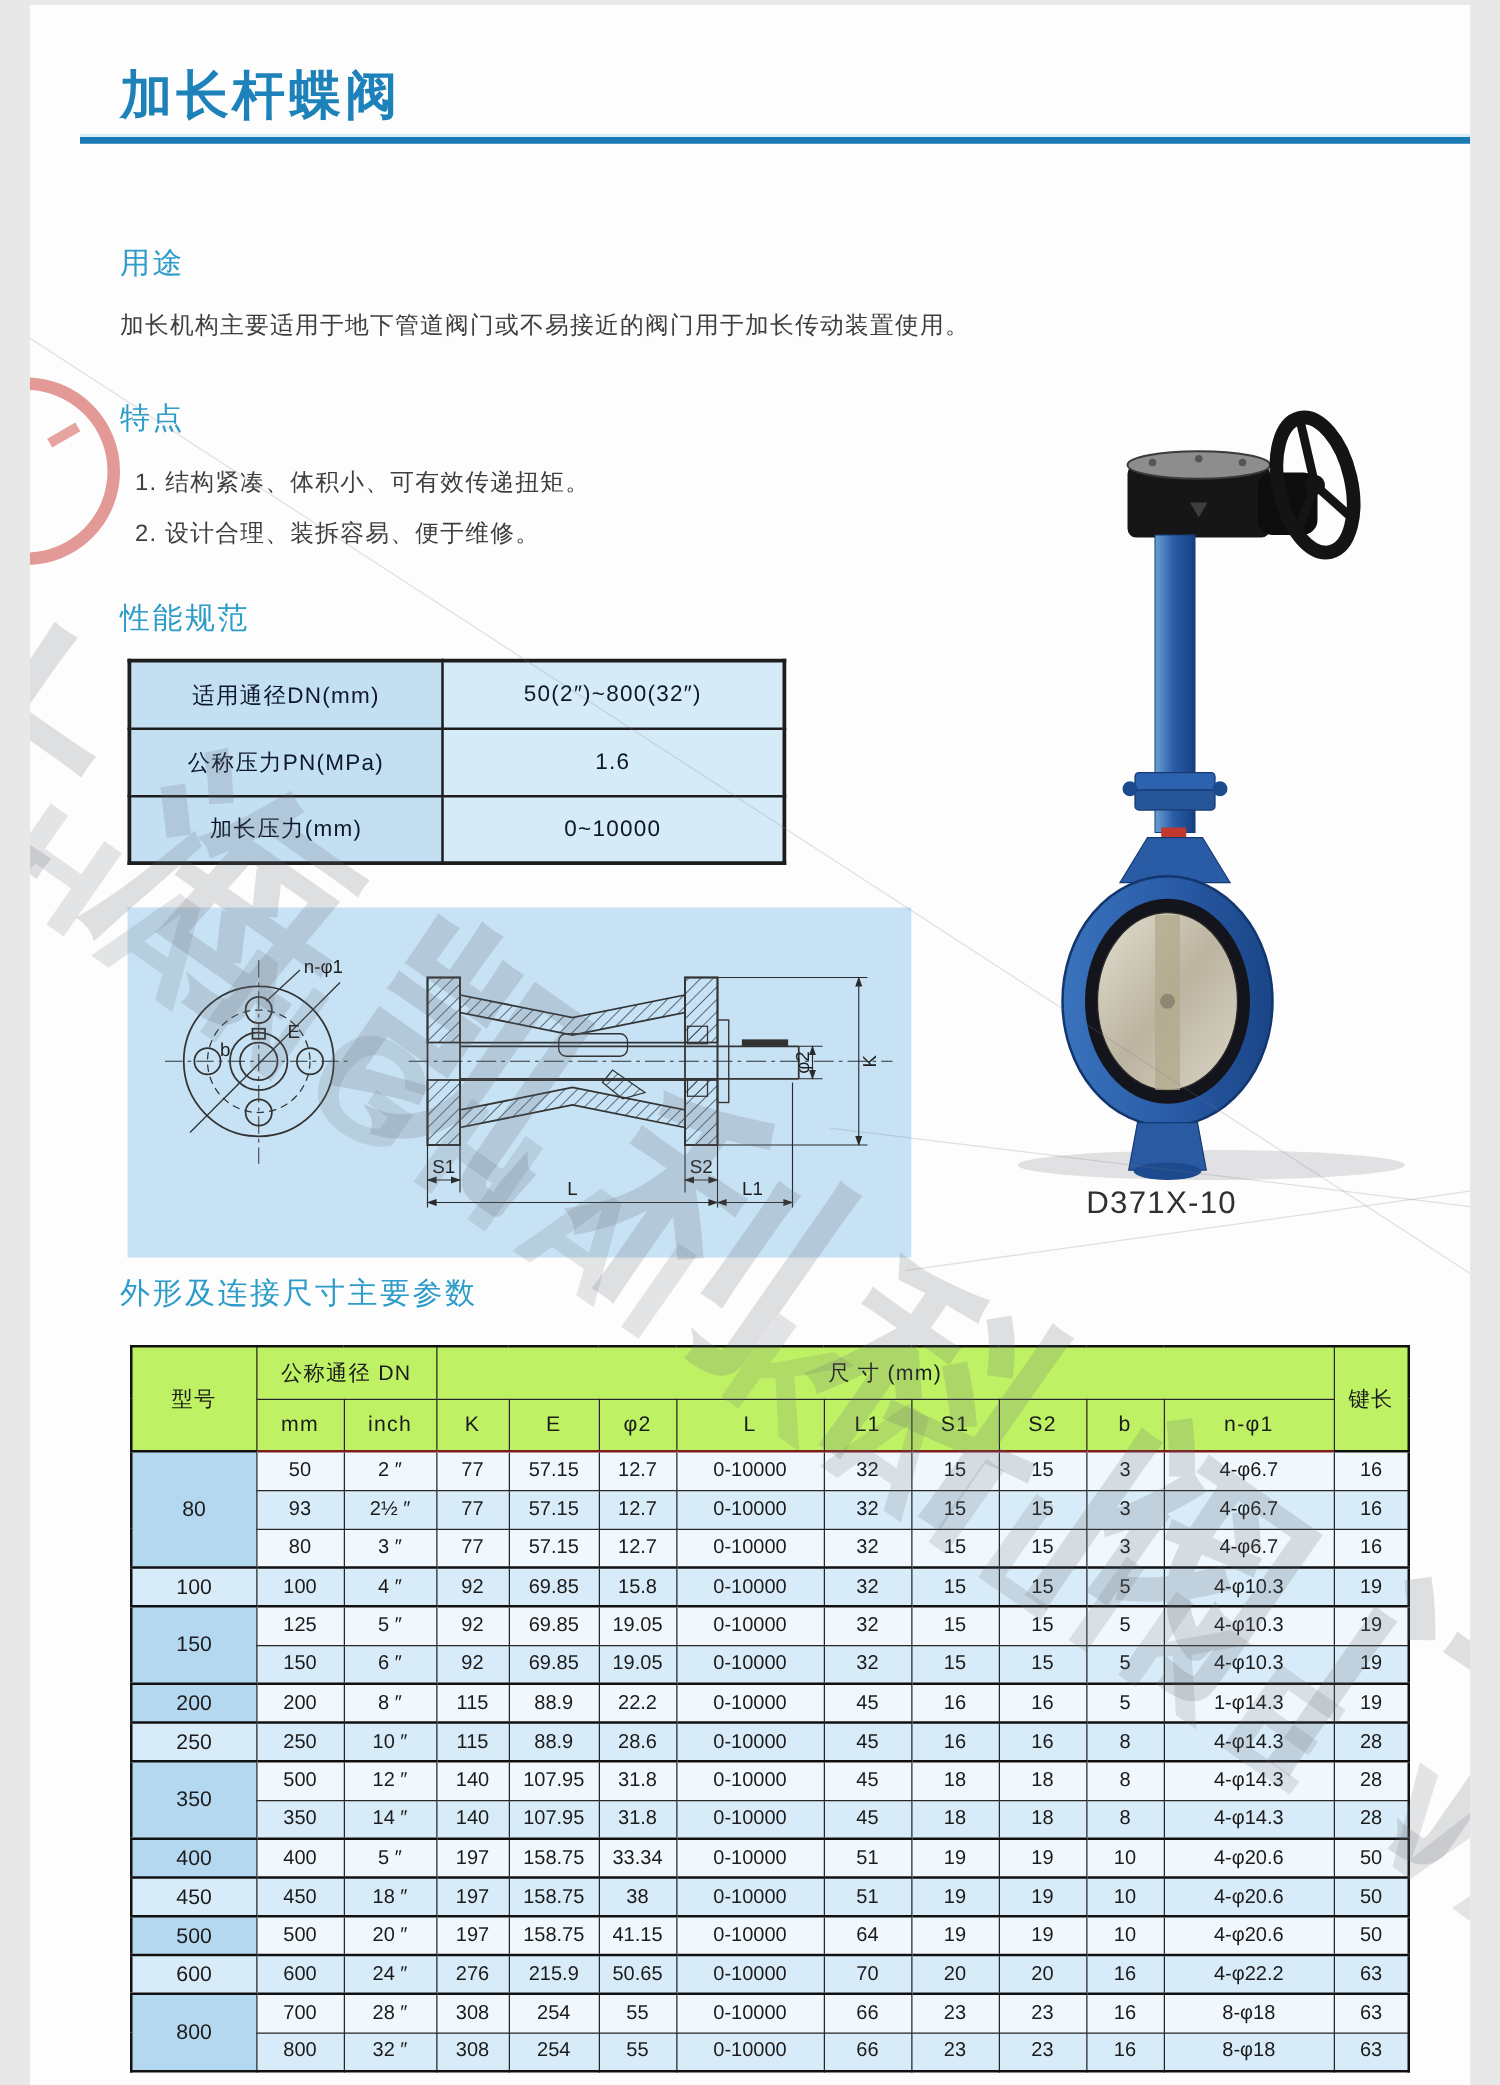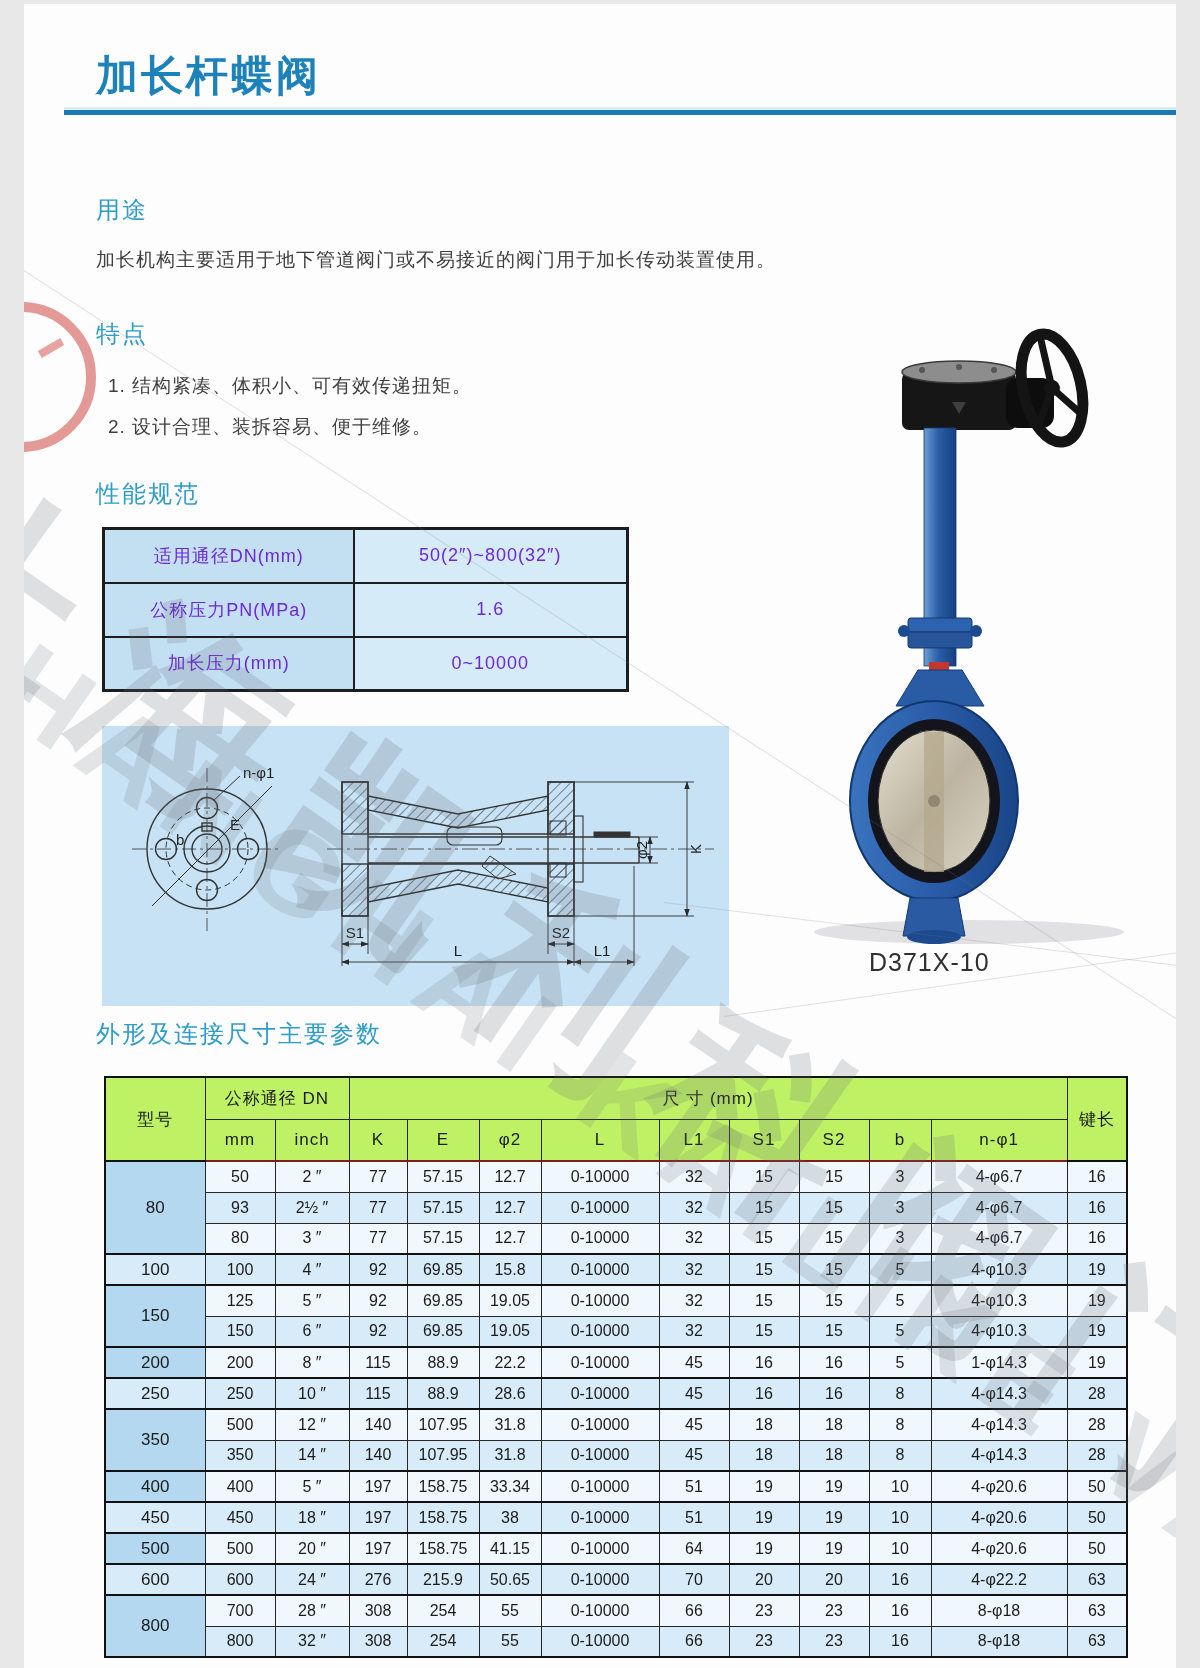--- a/index.html
+++ b/index.html
@@ -17,21 +17,21 @@
   .perf-h{left:72px;top:474px}
   .dims-h{left:72px;top:1014px}
 
   .body{position:absolute;font-size:19px;color:#3e3e3e;letter-spacing:1px}
   .usage-b{left:72px;top:243px}
   .feat-i1{left:84px;top:369px}
   .feat-i2{left:84px;top:410px}
 
   table{border-collapse:collapse;table-layout:fixed}
   .perf-table{position:absolute;left:78px;top:523px;width:524px;border:3px solid #1d1d1d}
-  .perf-table td{border:2px solid #1d1d1d;height:54px;text-align:center;font-size:18px;color:#6d28d9;letter-spacing:1px}
+  .perf-table td{border:2px solid #1d1d1d;height:54px;text-align:center;font-size:18px;color:#0f172a;letter-spacing:1px}
   .perf-table td.p-label{width:250px;background:#c3e0f3}
   .perf-table td.p-value{width:274px;background:#d6ebf8}
 
   .panel{position:absolute;left:78px;top:722px;width:627px;height:280px;background:#c7e2f4}
   .drawing{width:100%;height:100%}
   .drawing text{font-size:15px;fill:#1e1e1e;font-family:"Liberation Sans","DejaVu Sans",sans-serif}
 
   .photo{position:absolute;left:770px;top:300px;width:410px;height:645px}
   .model-code{position:absolute;left:845px;top:944px;width:180px;text-align:left;
     font-size:25px;color:#303030;letter-spacing:1px}

